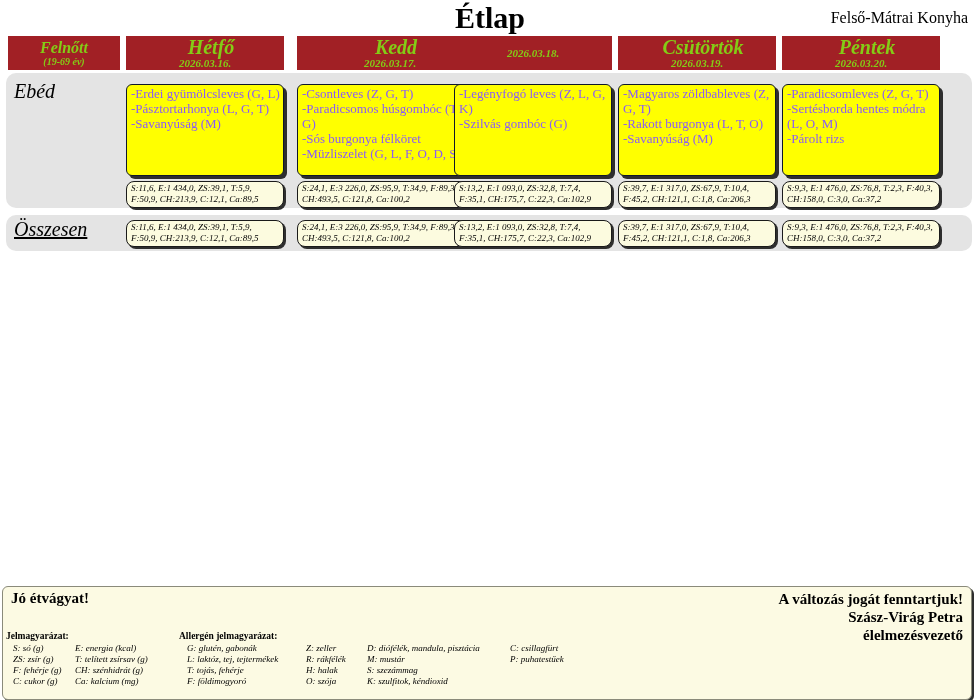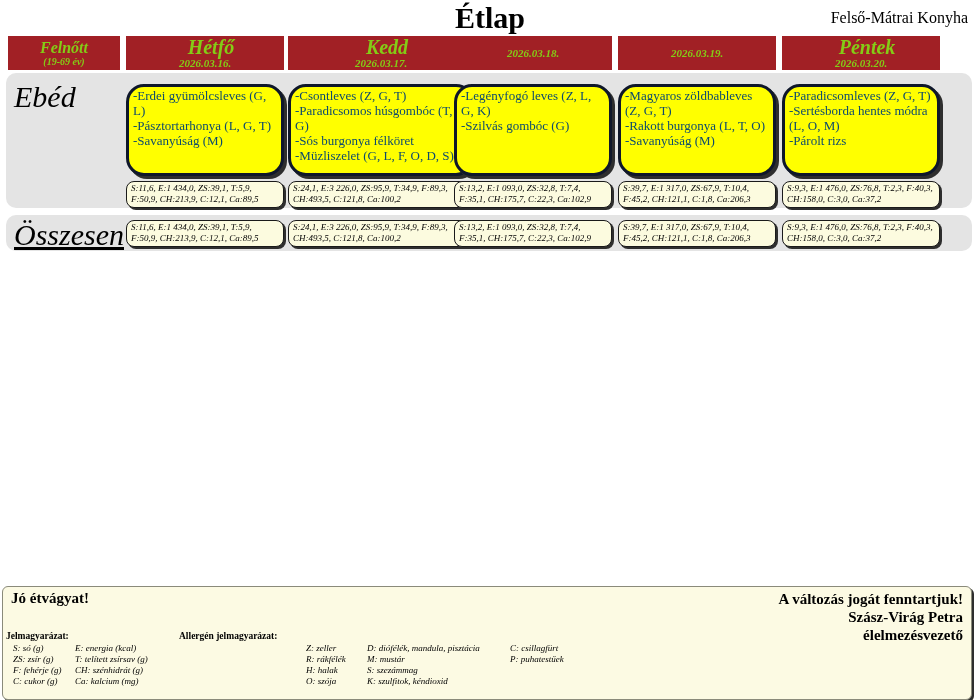--- a/index.html
+++ b/index.html
@@ -15,35 +15,35 @@
   
   .hdr{top:36px;height:34px;background:#A12025;color:#84cc16;text-align:center;
        font-style:italic;font-weight:bold;display:flex;flex-direction:column;justify-content:center;}
   .hdr .dname{font-size:20px;line-height:20px;padding-left:12px;}
   .hdr .ddate{font-size:11px;line-height:12px;}
   .hdr .cname{font-size:16px;line-height:17px;}
   .hdr .cage{font-size:10px;line-height:11px;}
   
   .c0{left:8px;width:112px;}
   .c1{left:126px;width:158px;}
-  .c2{left:288px;width:186px;}
+  .c2{left:297px;width:186px;}
   .c3{left:454px;width:158px;}
   .c4{left:618px;width:158px;}
   .c5{left:782px;width:158px;}
   
   .band{left:6px;width:966px;background:#E4E4E4;border-radius:10px;}
   .band-lunch{top:73px;height:135px;}
   .band-total{top:215px;height:36px;}
-  .row-label{font-style:italic;font-size:30px;}
+  .row-label{font-style:italic;font-size:20px;}
   .lunch-label{left:14px;top:80px;}
   .total-label{left:14px;top:218px;text-decoration:underline;}
   
-  .menu-card{top:84px;height:92px;background:#FFFF00;border:3px solid #0f172a;border-radius:18px;
+  .menu-card{top:84px;height:92px;background:#FFFF00;border:1px solid #0f172a;border-radius:6px;
              box-shadow:3px 3px 0 #2e2e2e;box-sizing:border-box;padding:1px 3px 2px 4px;
-             font-size:13px;line-height:15px;color:#0c4a6e;white-space:pre-line;overflow:hidden;}
+             font-size:13px;line-height:15px;color:#8b5cf6;white-space:pre-line;overflow:hidden;}
   
   .nutri{height:27px;background:#FCFBDF;border:1px solid #1a1a1a;border-radius:8px;
          box-shadow:2px 2px 0 #2e2e2e;box-sizing:border-box;padding:1px 4px;
          font-style:italic;font-size:9px;line-height:11px;overflow:hidden;}
   .nutri-lunch{top:181px;}
   .nutri-total{top:220px;}
   
   .footer{left:2px;top:586px;width:970px;height:114px;background:#FCFAE3;
           border:1px solid #8a8a7a;border-radius:6px;box-shadow:2px 2px 0 #2e2e2e;box-sizing:border-box;}
   .greeting{left:8px;top:3px;font-size:15px;font-weight:bold;}
@@ -74,20 +74,21 @@
   <div class="ddate">2026.03.16.</div>
 </div>
 <div class="abs hdr c2">
   <div class="dname">Kedd</div>
   <div class="ddate">2026.03.17.</div>
 </div>
 <div class="abs hdr c3">
   <div class="ddate">2026.03.18.</div>
 </div>
 <div class="abs hdr c4">
+  <div class="dname">Csütörtök</div>
   <div class="ddate">2026.03.19.</div>
 </div>
 <div class="abs hdr c5">
   <div class="dname">Péntek</div>
   <div class="ddate">2026.03.20.</div>
 </div>
 
 <div class="abs band band-lunch"></div>
 <div class="abs row-label lunch-label">Ebéd</div>
 
@@ -130,20 +131,24 @@
   <div class="abs legend-title lt1">Jelmagyarázat:</div>
   <div class="abs legend-title lt2">Allergén jelmagyarázat:</div>
   <div class="abs legend-col lcA">S: só (g)
 ZS: zsír (g)
 F: fehérje (g)
 C: cukor (g)</div>
   <div class="abs legend-col lcB">E: energia (kcal)
 T: telített zsírsav (g)
 CH: szénhidrát (g)
 Ca: kalcium (mg)</div>
+  <div class="abs legend-col lcC">G: glutén, gabonák
+L: laktóz, tej, tejtermékek
+T: tojás, fehérje
+F: földimogyoró</div>
   <div class="abs legend-col lcD">Z: zeller
 R: rákfélék
 H: halak
 O: szója</div>
   <div class="abs legend-col lcE">D: diófélék, mandula, pisztácia
 M: mustár
 S: szezámmag
 K: szulfitok, kéndioxid</div>
   <div class="abs legend-col lcF">C: csillagfürt
 P: puhatestűek</div>

